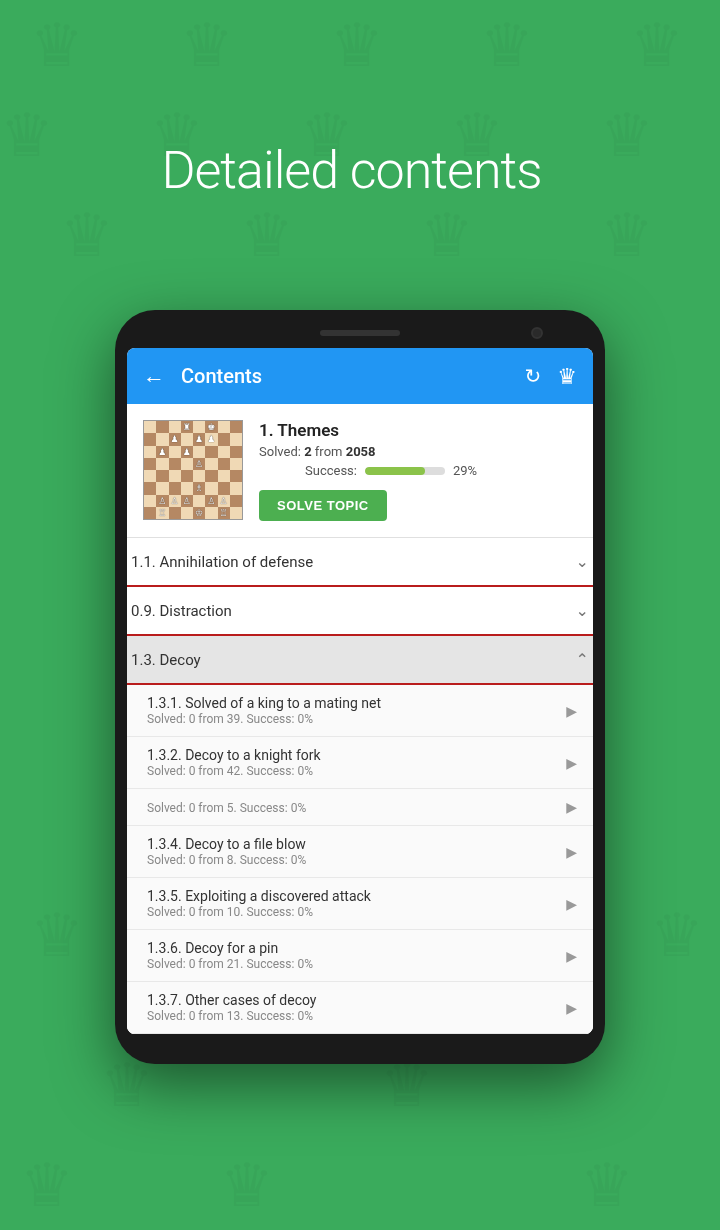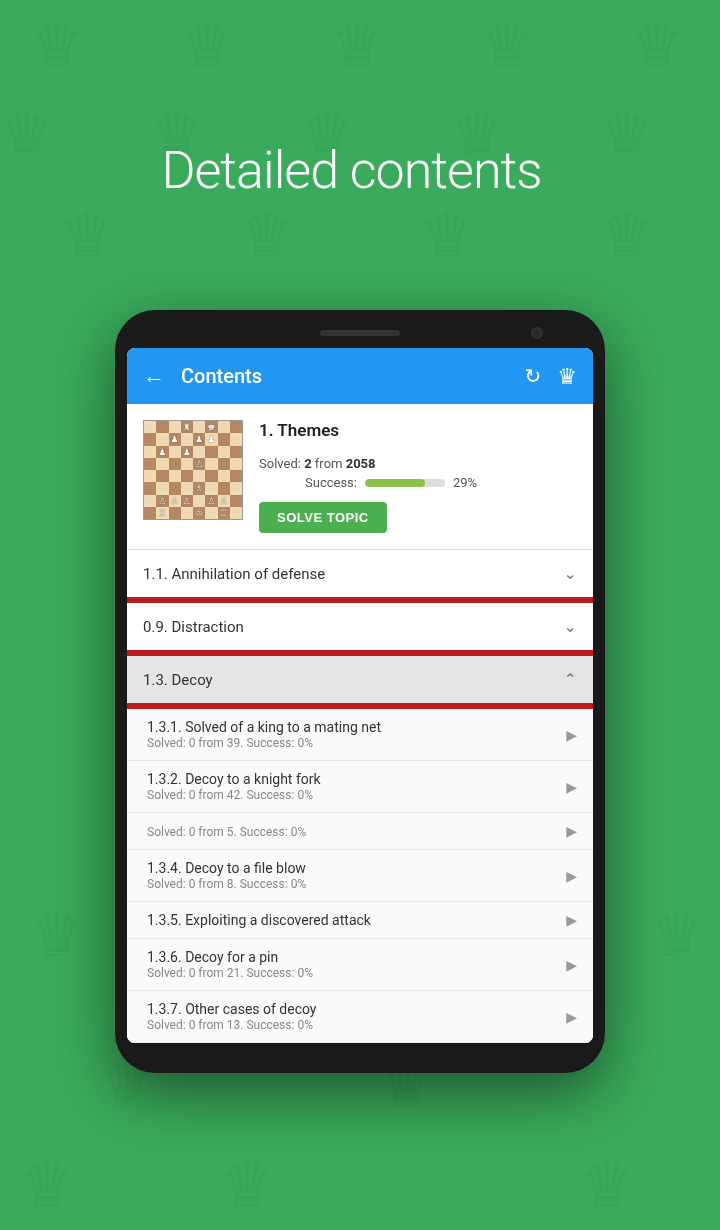--- a/index.html
+++ b/index.html
@@ -146,21 +146,21 @@
     .chess-cell.piece { position: relative; display: flex; align-items: center; justify-content: center; font-size: 9px; }
 
     .topic-info {
       flex: 1;
     }
 
     .topic-title {
       font-size: 17px;
       font-weight: 600;
       color: #222;
-      margin-bottom: 16px;
+      margin-bottom: 4px;
     }
 
     .topic-solved {
       font-size: 13px;
       color: #555;
       margin-bottom: 4px;
     }
 
     .topic-solved strong {
       font-weight: 700;
@@ -214,22 +214,22 @@
 
     
     .list-container {
       background: white;
     }
 
     .list-section-header {
       display: flex;
       align-items: center;
       justify-content: space-between;
-      padding: 14px 16px;
-      border-bottom: 6px solid #b91c1c;
+      padding: 14px 4px;
+      border-bottom: 2px solid #b91c1c;
       background: white;
       cursor: pointer;
     }
 
     .list-section-header-text {
       font-size: 15px;
       color: #333;
       font-weight: 400;
     }
 
@@ -449,20 +449,21 @@
         <div class="list-sub-item-content">
           <div class="list-sub-item-title">1.3.4. Decoy to a file blow</div>
           <div class="list-sub-item-subtitle">Solved: 0 from 8. Success: 0%</div>
         </div>
         <span class="play-icon">▶</span>
       </div>
 
       <div class="list-sub-item">
         <div class="list-sub-item-content">
           <div class="list-sub-item-title">1.3.5. Exploiting a discovered attack</div>
+          <div class="list-sub-item-subtitle">Solved: 0 from 10. Success: 0%</div>
         </div>
         <span class="play-icon">▶</span>
       </div>
 
       <div class="list-sub-item">
         <div class="list-sub-item-content">
           <div class="list-sub-item-title">1.3.6. Decoy for a pin</div>
           <div class="list-sub-item-subtitle">Solved: 0 from 21. Success: 0%</div>
         </div>
         <span class="play-icon">▶</span>

